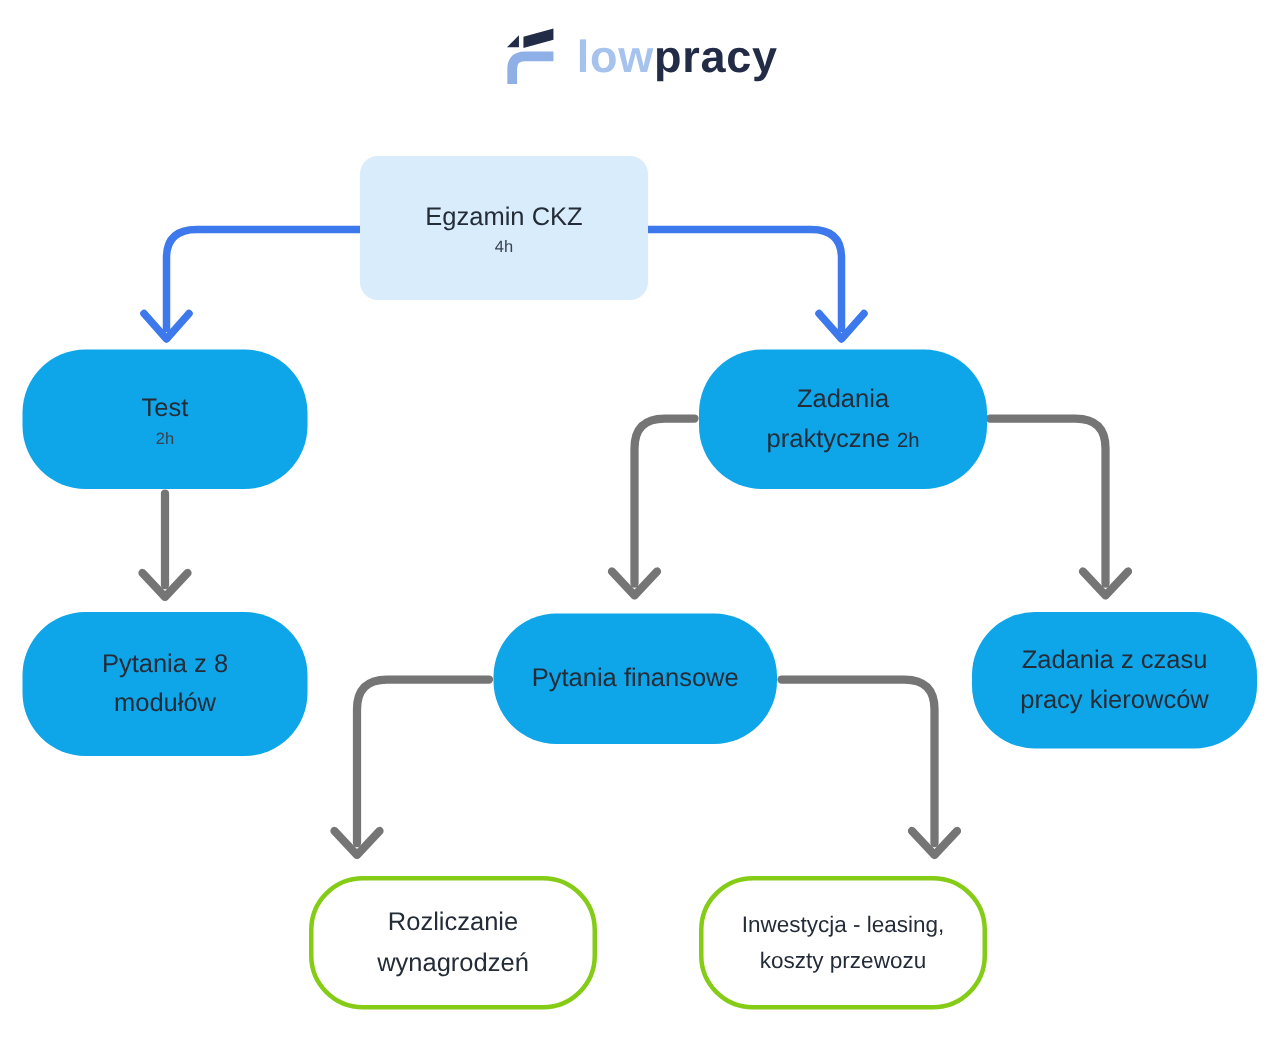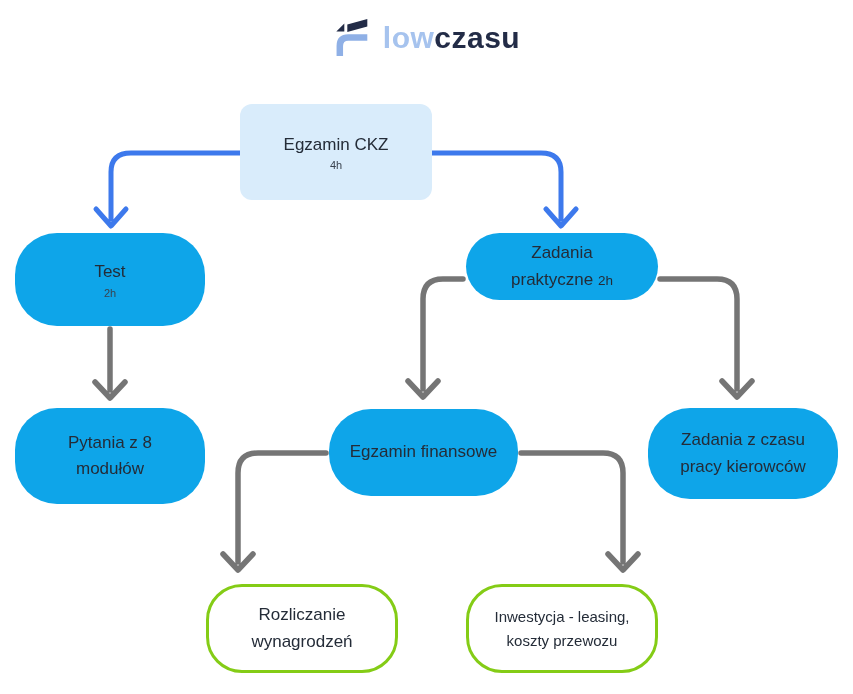--- a/index.html
+++ b/index.html
@@ -57,21 +57,21 @@
     line-height: 1.55;
     box-sizing: border-box;
   }
   .node-root {
     left: 240px; top: 104px; width: 192px; height: 96px;
     background: #d9ecfb;
     border-radius: 12px;
   }
   .node-gray { background: #0ea5e9; border-radius: 42px; }
   .node-test       { left: 15px;  top: 233px; width: 190px; height: 93px; }
-  .node-praktyczne { left: 466px; top: 233px; width: 192px; height: 67px; }
+  .node-praktyczne { left: 466px; top: 233px; width: 192px; height: 93px; }
   .node-pytania    { left: 15px;  top: 408px; width: 190px; height: 96px; }
   .node-finansowe  { left: 329px; top: 409px; width: 189px; height: 87px; }
   .node-czas       { left: 648px; top: 408px; width: 190px; height: 91px; }
   .node-outline {
     background: #ffffff;
     border: 3px solid #84cc16;
     border-radius: 36px;
   }
   .node-rozliczanie { left: 206px; top: 584px; width: 192px; height: 89px; }
   .node-inwestycja  { left: 466px; top: 584px; width: 192px; height: 89px; font-size: 15px; }
@@ -87,21 +87,21 @@
   <div class="logo">
     <span style="display:inline-block;">
       <svg width="36" height="40" viewBox="0 0 36 40">
         <polygon points="3,15.5 11,7.5 11,15.5" fill="#232c47"></polygon>
         <polygon points="14,16 14,8.5 34,3 34,10.5" fill="#232c47"></polygon>
         <path d="M 34,21.5 H 15 Q 6.5,21.5 6.5,30 V 40" fill="none" stroke="#8fb0e6" stroke-width="6.5"></path>
       </svg>
     </span>
     <span class="logo-text">
       <span class="logo-light">low</span>
-        <span class="logo-dark">czasu</span>
+        <span class="logo-dark">pracy</span>
     </span>
   </div>
 
   <svg class="edges">
     <path class="edge-blue" d="M 241,153 H 131 Q 111,153 111,172 V 219 M 96,209 L 111,226 L 126,209" stroke="#3d79ec"></path>
     <path class="edge-blue" d="M 431,153 H 541 Q 561,153 561,172 V 219 M 546,209 L 561,226 L 576,209" stroke="#3d79ec"></path>
     <path class="edge-gray" d="M 110,329 V 390 M 95,382 L 110,398 L 125,382" stroke="#757575"></path>
     <path class="edge-gray" d="M 463,279 H 443 Q 423,279 423,299 V 389 M 408,381 L 423,397 L 438,381" stroke="#757575"></path>
     <path class="edge-gray" d="M 660,279 H 717 Q 737,279 737,299 V 389 M 722,381 L 737,397 L 752,381" stroke="#757575"></path>
     <path class="edge-gray" d="M 326,453 H 258 Q 238,453 238,473 V 562 M 223,554 L 238,570 L 253,554" stroke="#757575"></path>
@@ -125,21 +125,21 @@
       <span class="suffix-small">2h</span>
     </div>
   </div>
 
   <div class="node node-gray node-pytania">
     <div>Pytania z 8</div>
     <div>modułów</div>
   </div>
 
   <div class="node node-gray node-finansowe">
-    <div>Egzamin finansowe</div>
+    <div>Pytania finansowe</div>
   </div>
 
   <div class="node node-gray node-czas">
     <div>Zadania z czasu</div>
     <div>pracy kierowców</div>
   </div>
 
   <div class="node node-outline node-rozliczanie">
     <div>Rozliczanie</div>
     <div>wynagrodzeń</div>

